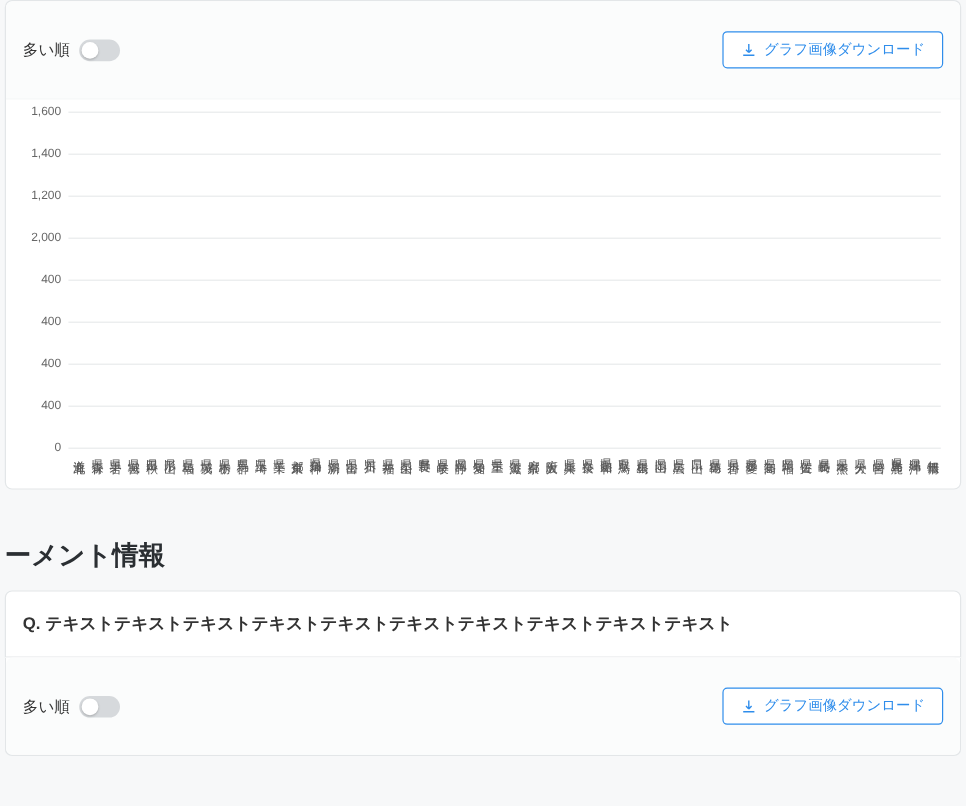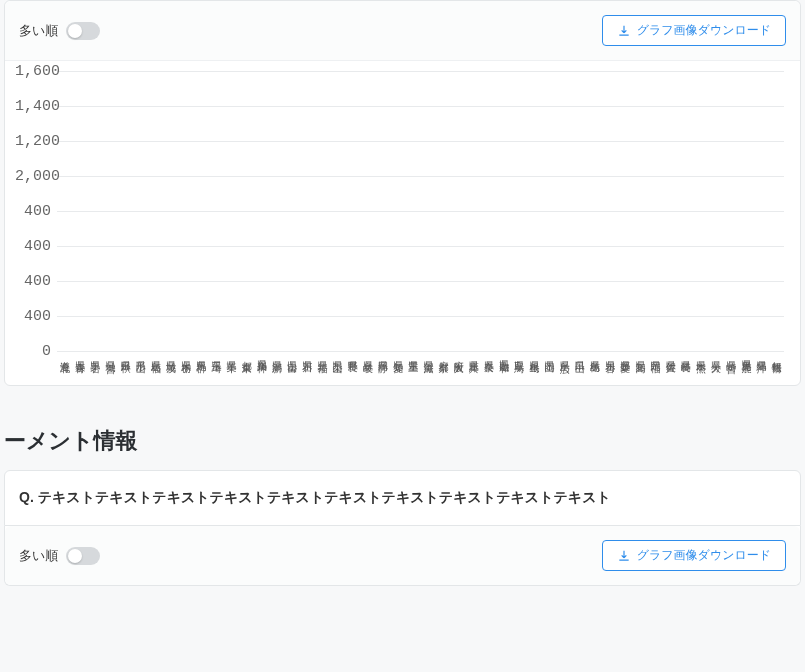--- a/index.html
+++ b/index.html
@@ -1,27 +1,27 @@
 <!DOCTYPE html>
 <html><head>
 <meta charset="utf-8">
 <style>
   html,body{margin:0;padding:0;font-family:"Hiragino Kaku Gothic ProN","Yu Gothic",Meiryo,sans-serif;background:#f7f8f9;color:#333;font-size:13px;}
   .card{background:#fff;border:1px solid #e3e6e8;border-radius:6px;margin:0 4px;}
-  .toolbar{display:flex;align-items:center;justify-content:space-between;padding:14px 14px;border-bottom:1px solid #eef0f2;background:#fbfcfc;border-radius:6px 6px 0 0;}
+  .toolbar{display:flex;align-items:center;justify-content:space-between;padding:25px 14px;border-bottom:1px solid #eef0f2;background:#fbfcfc;border-radius:6px 6px 0 0;}
   .toolbar.standalone{border-radius:6px;border-bottom:none;}
   .toggle-wrap{display:flex;align-items:center;gap:8px;}
   .toggle{width:34px;height:18px;border-radius:10px;background:#d6d9dc;position:relative;cursor:pointer;}
   .toggle::after{content:"";position:absolute;top:2px;left:2px;width:14px;height:14px;border-radius:50%;background:#fff;box-shadow:0 1px 2px rgba(0,0,0,.2);}
   .dl-btn{border:1px solid #2f8deb;color:#2f8deb;background:#fff;border-radius:4px;padding:6px 14px;font-size:12px;display:flex;align-items:center;gap:6px;cursor:pointer;}
   .dl-btn svg{width:14px;height:14px;stroke:#2f8deb;fill:none;stroke-width:2;}
   .chart-region{padding:10px 10px 30px 10px;}
   .chart{position:relative;height:280px;margin-left:42px;margin-right:6px;}
   .grid-line{position:absolute;left:0;right:0;border-top:1px solid #e8eaec;}
-  .y-tick{position:absolute;left:-42px;width:36px;text-align:right;font-size:15px;color:#666;transform:translateY(-50%);font-family:Liberation Mono, monospace;}
+  .y-tick{position:absolute;left:-42px;width:36px;text-align:right;font-size:10px;color:#666;transform:translateY(-50%);}
   .bars{position:absolute;left:0;right:0;bottom:0;top:0;display:flex;align-items:flex-end;}
   .bar-slot{flex:1;display:flex;flex-direction:column;align-items:center;}
   .bar{width:80%;}
   .labels{display:flex;margin-left:42px;margin-right:6px;}
   .label-slot{flex:1;display:flex;justify-content:center;}
   .vlabel{writing-mode:vertical-rl;text-orientation:upright;font-size:10px;color:#555;letter-spacing:-1px;padding-top:4px;}
   .section-title{font-size:22px;font-weight:700;color:#2b2f33;margin:40px 0 14px 4px;}
   .q-row{font-size:14px;font-weight:700;padding:18px 14px;border:1px solid #e3e6e8;border-radius:6px 6px 0 0;margin:0 4px;background:#fff;}
   .page{padding:0 0 20px 0;}
 </style>

